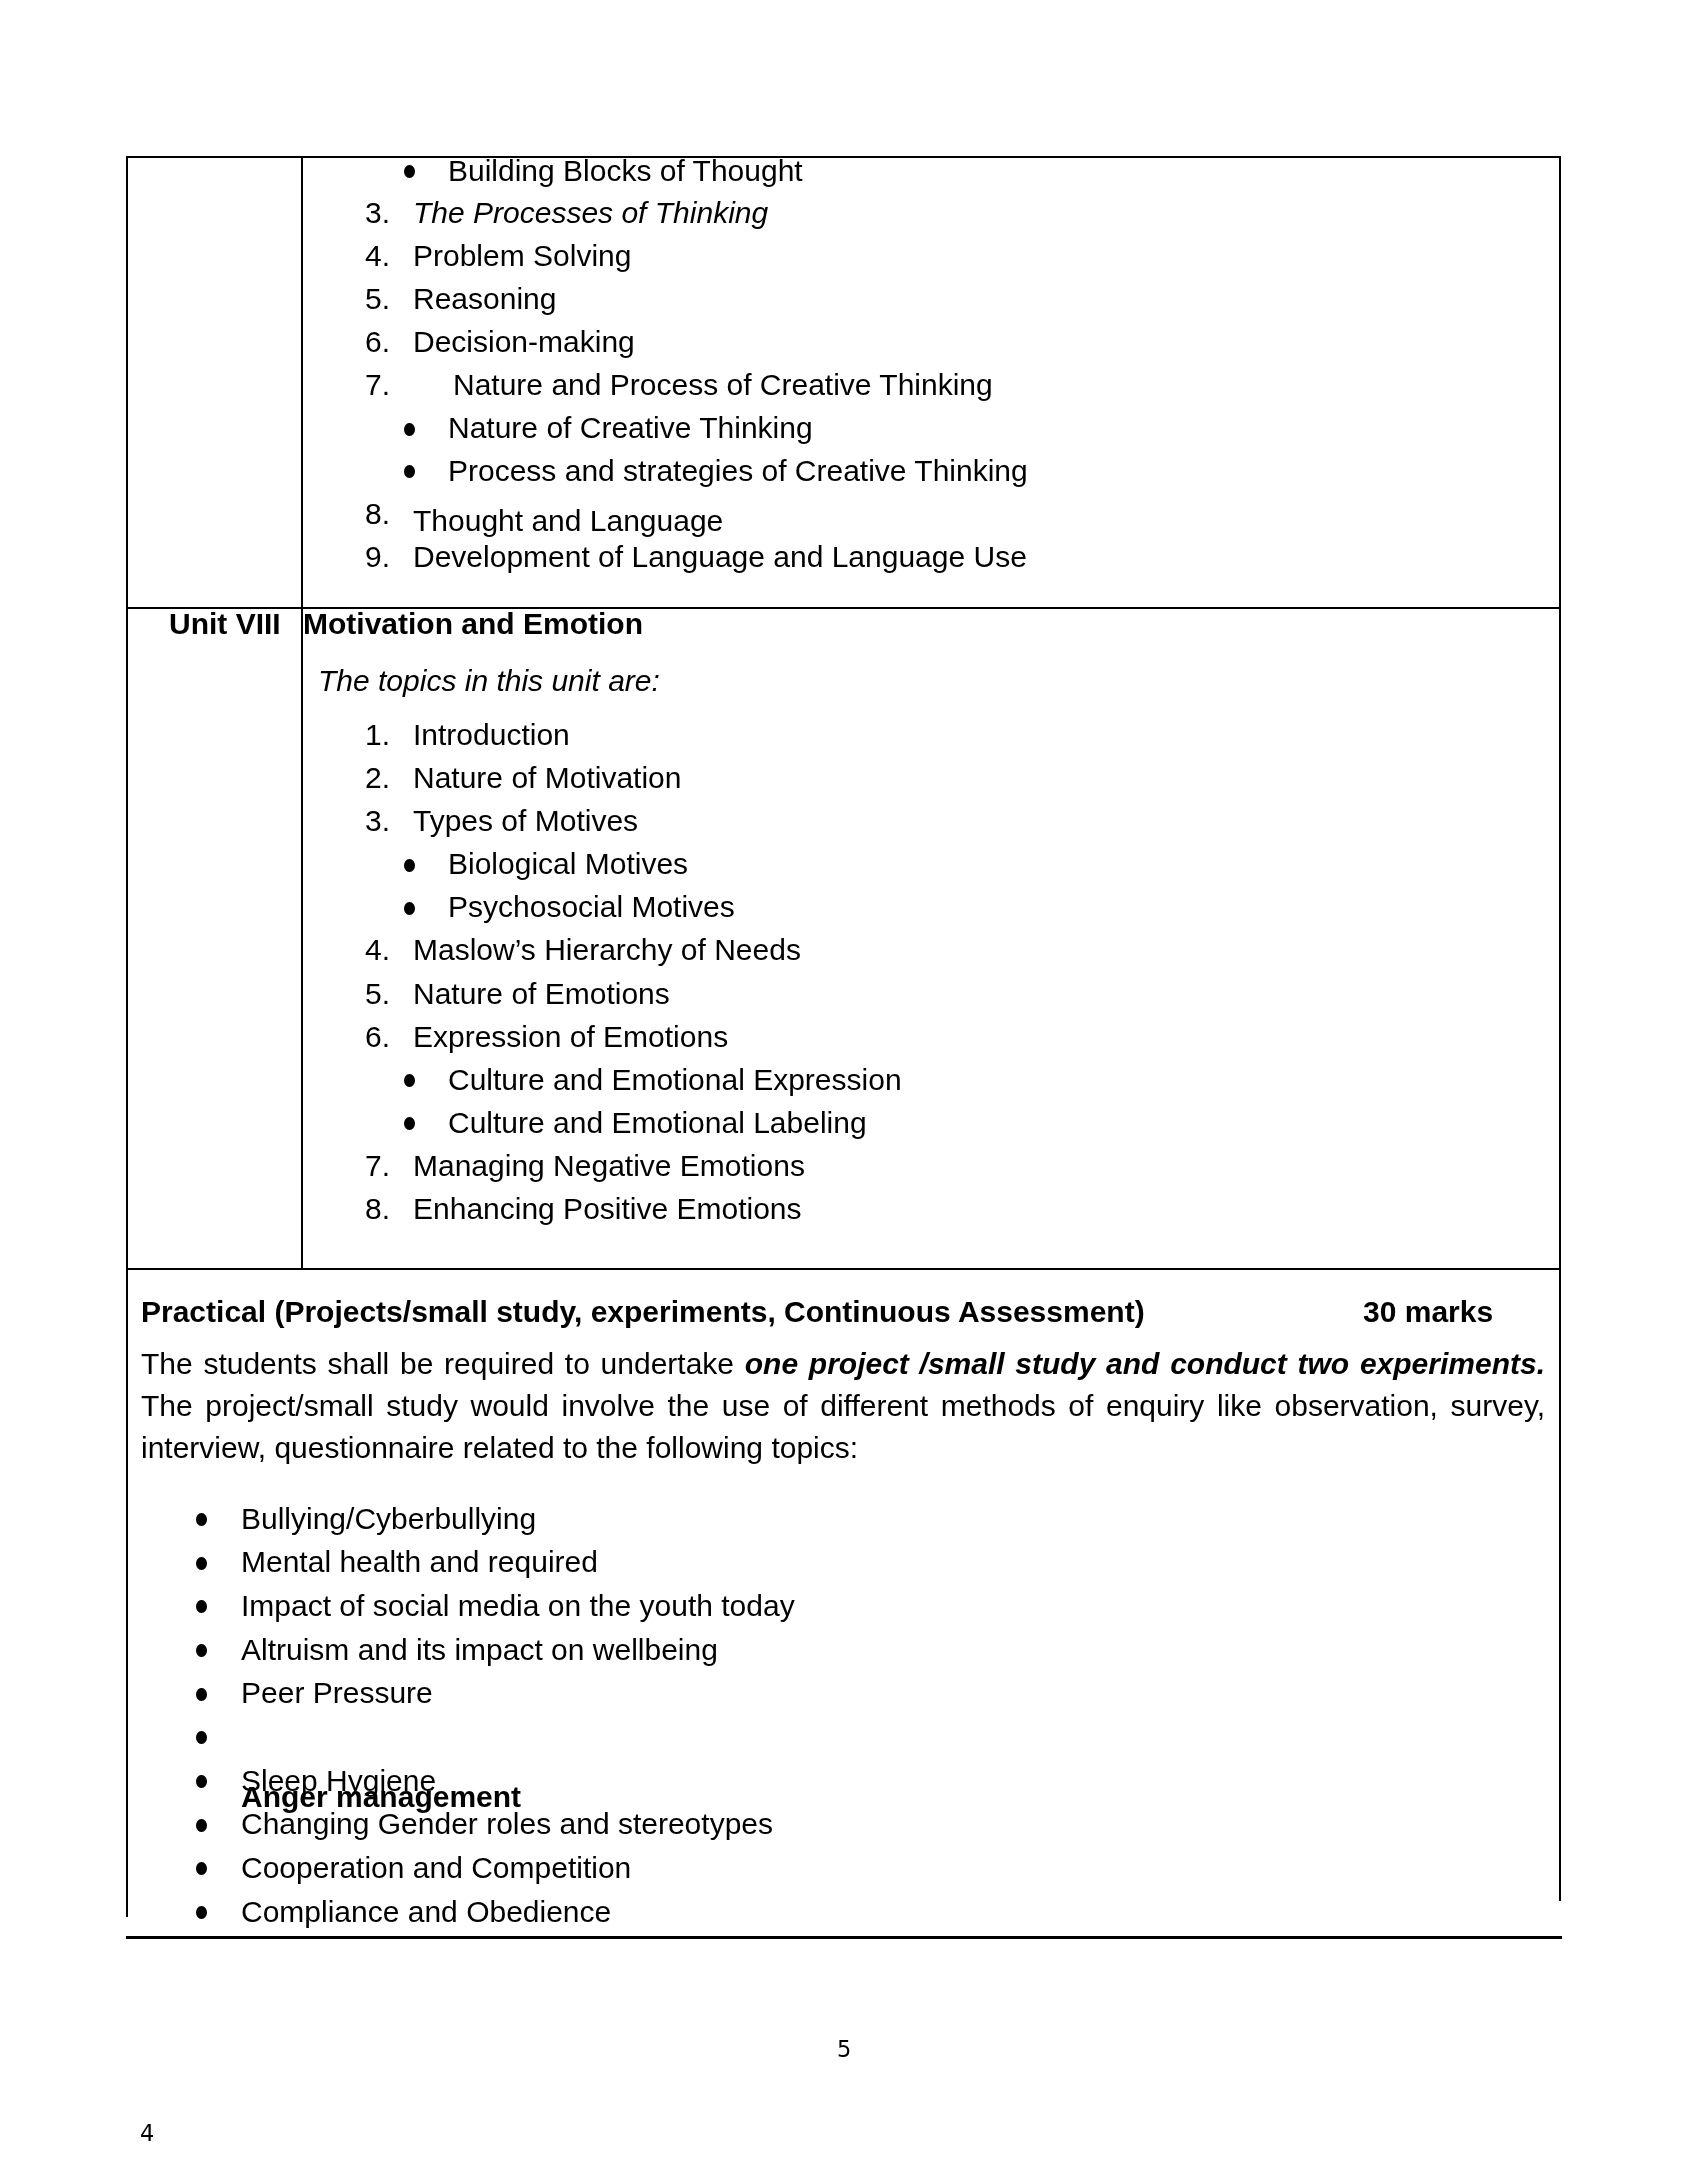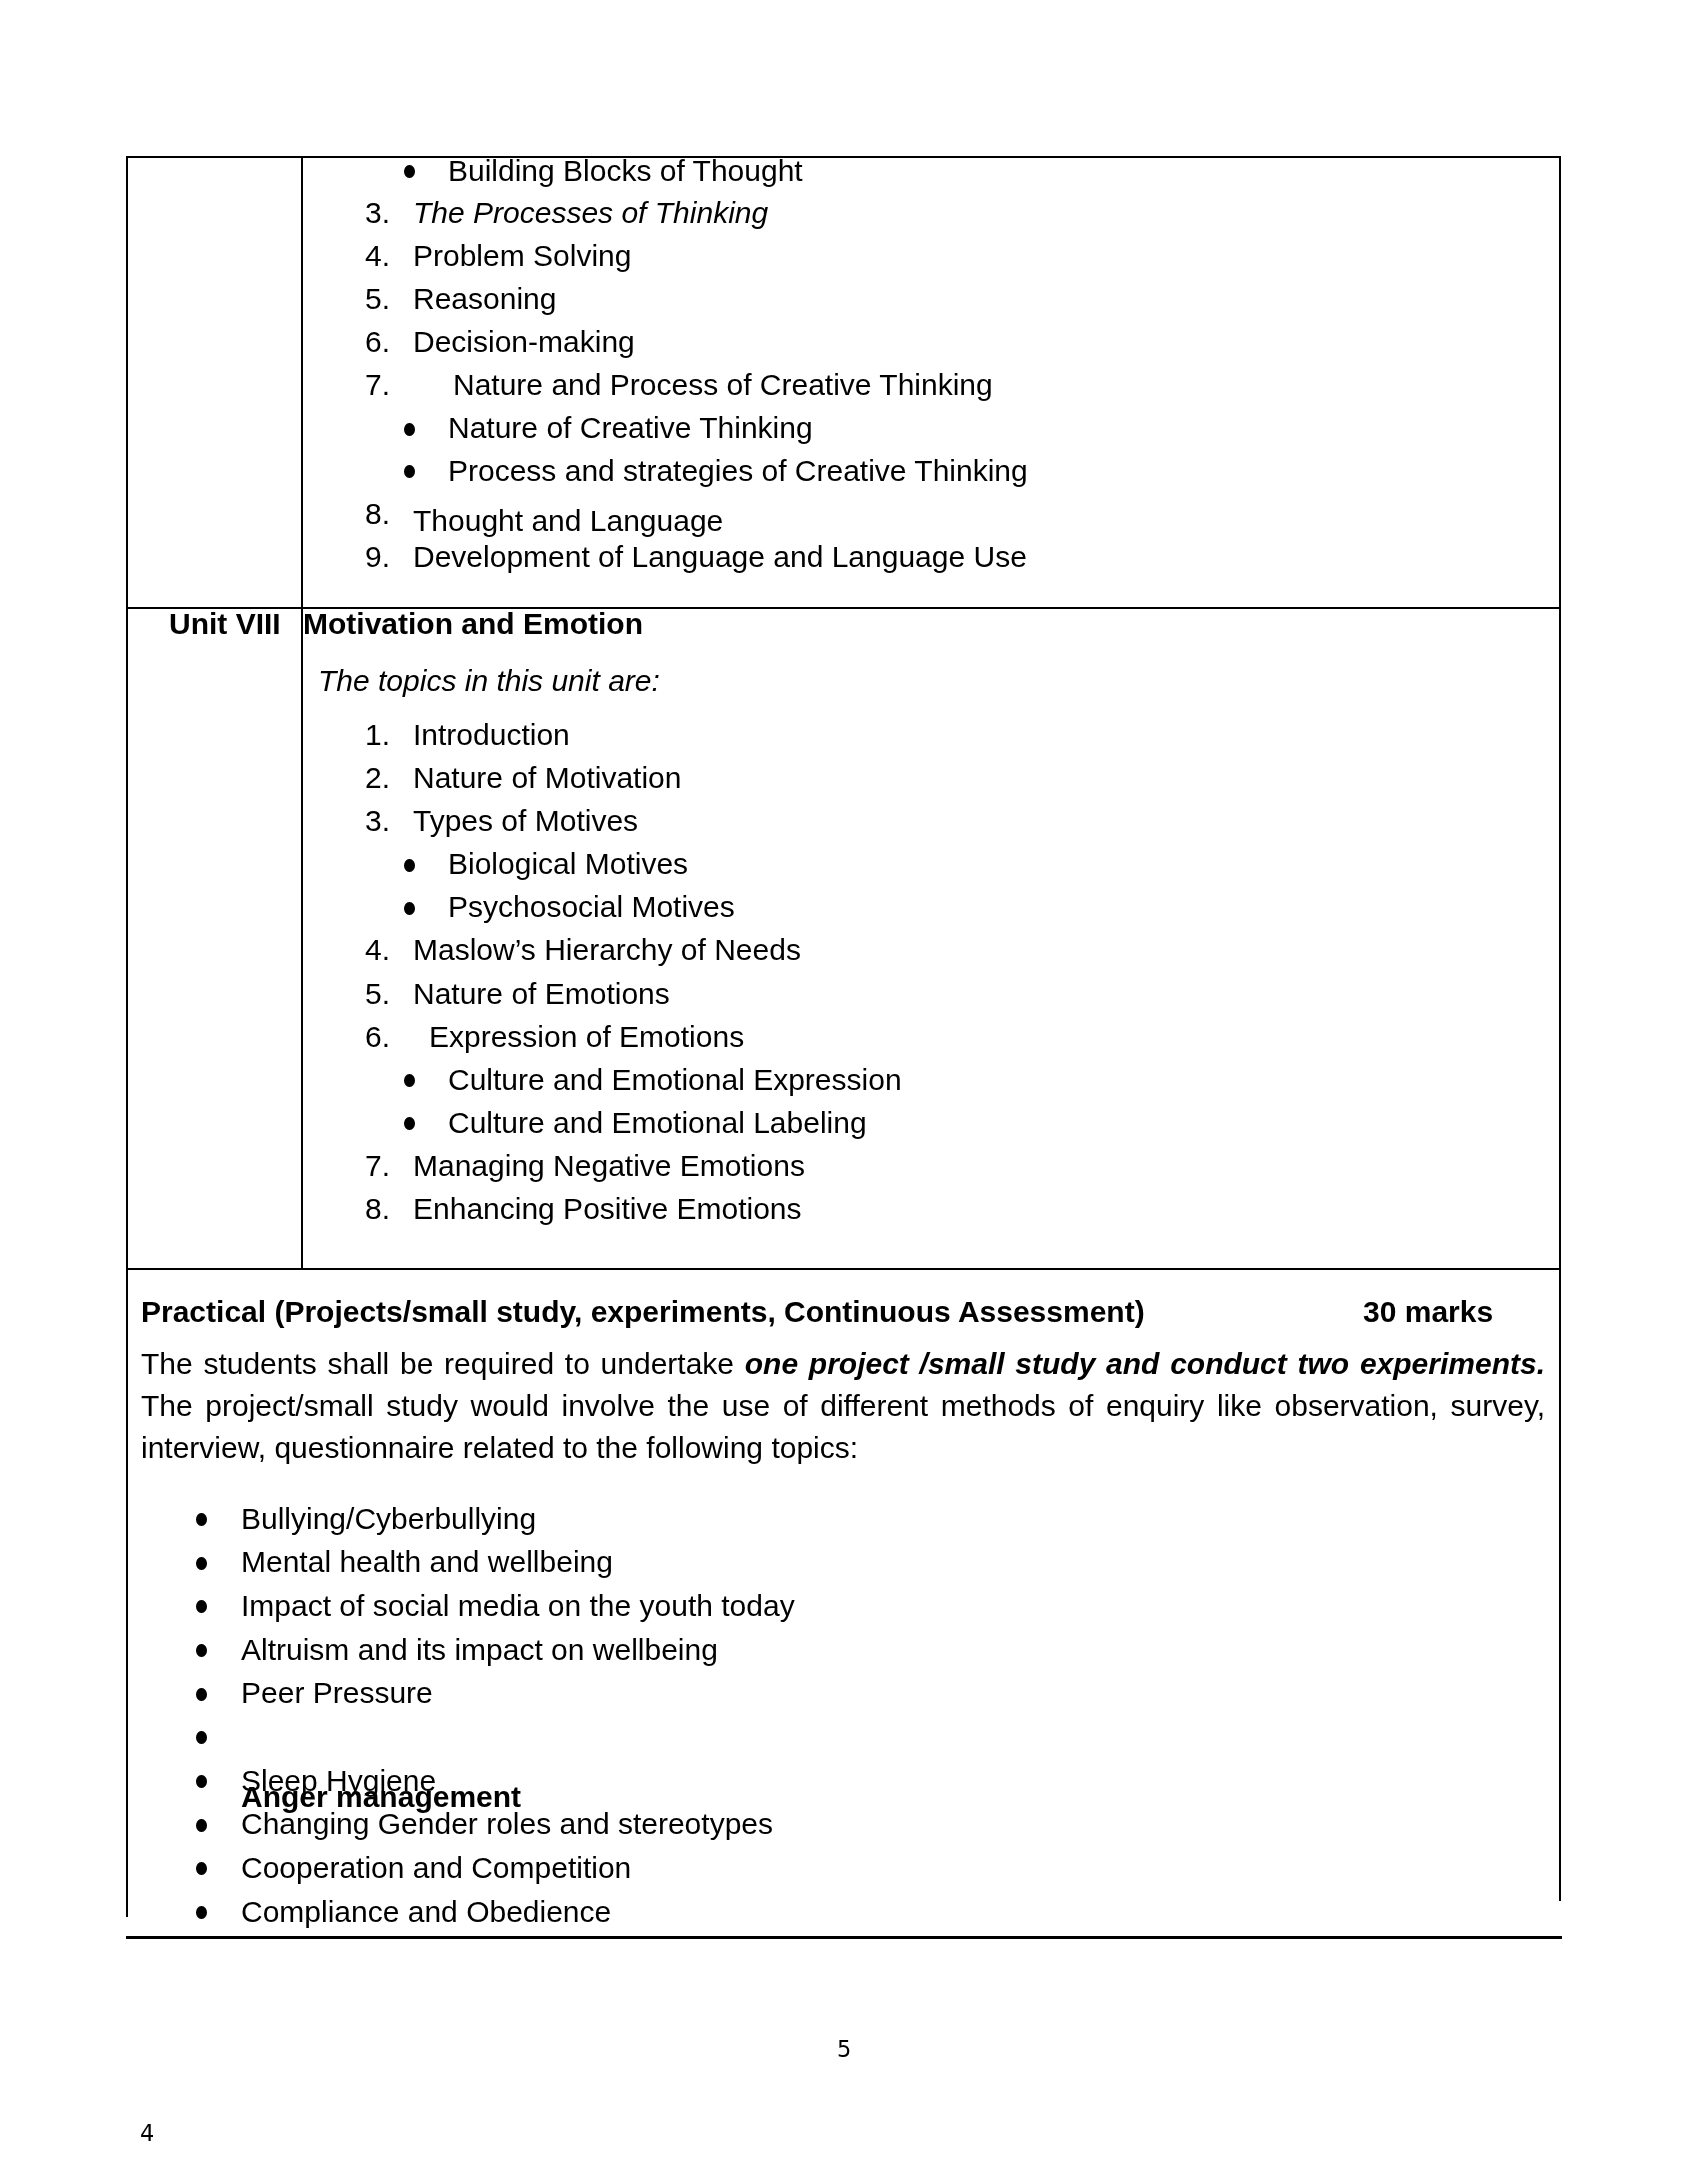--- a/index.html
+++ b/index.html
@@ -78,21 +78,21 @@
   <div class="dot" style="left:404px; top:902px;"></div>
   <div class="txt" style="left:448px; top:892px;">Psychosocial Motives</div>
 
   <div class="txt" style="left:365px; top:935px;">4.</div>
   <div class="txt" style="left:413px; top:935px;">Maslow’s Hierarchy of Needs</div>
 
   <div class="txt" style="left:365px; top:979px;">5.</div>
   <div class="txt" style="left:413px; top:979px;">Nature of Emotions</div>
 
   <div class="txt" style="left:365px; top:1022px;">6.</div>
-  <div class="txt" style="left:413px; top:1022px;margin-left:16px;">Expression of Emotions</div>
+  <div class="txt" style="left:413px; top:1022px;">Expression of Emotions</div>
 
   <div class="dot" style="left:404px; top:1074px;"></div>
   <div class="txt" style="left:448px; top:1065px;">Culture and Emotional Expression</div>
 
   <div class="dot" style="left:404px; top:1117px;"></div>
   <div class="txt" style="left:448px; top:1108px;">Culture and Emotional Labeling</div>
 
   <div class="txt" style="left:365px; top:1151px;">7.</div>
   <div class="txt" style="left:413px; top:1151px;">Managing Negative Emotions</div>
 
@@ -102,21 +102,21 @@
 
 <div class="txt bold" style="left:141px; top:1297px;">Practical (Projects/small study, experiments, Continuous Assessment)</div>
 <div class="txt bold" style="left:1363px; top:1297px;">30 marks</div>
 
 <div class="para" style="top:1343px;"><span>The students shall be required to undertake </span><span class="em">one project /small study and conduct two experiments.</span><span> The project/small study would involve the use of different methods of enquiry like observation, survey, interview, questionnaire related to the following topics:</span></div>
 
 <div>
   <div class="dot" style="left:196px; top:1513px;"></div>
   <div class="txt" style="left:241px; top:1504px;">Bullying/Cyberbullying</div>
   <div class="dot" style="left:196px; top:1557px;"></div>
-  <div class="txt" style="left:241px; top:1547px;">Mental health and wellbeing</div>
+  <div class="txt" style="left:241px; top:1547px;">Mental health and required</div>
   <div class="dot" style="left:196px; top:1600px;"></div>
   <div class="txt" style="left:241px; top:1591px;">Impact of social media on the youth today</div>
   <div class="dot" style="left:196px; top:1644px;"></div>
   <div class="txt" style="left:241px; top:1635px;">Altruism and its impact on wellbeing</div>
   <div class="dot" style="left:196px; top:1688px;"></div>
   <div class="txt" style="left:241px; top:1678px;">Peer Pressure</div>
   <div class="dot" style="left:196px; top:1731px;"></div>
   <div class="txt" style="left:241px; top:1782px;font-weight:bold;">Anger management</div>
   <div class="dot" style="left:196px; top:1775px;"></div>
   <div class="txt" style="left:241px; top:1766px;">Sleep Hygiene</div>

